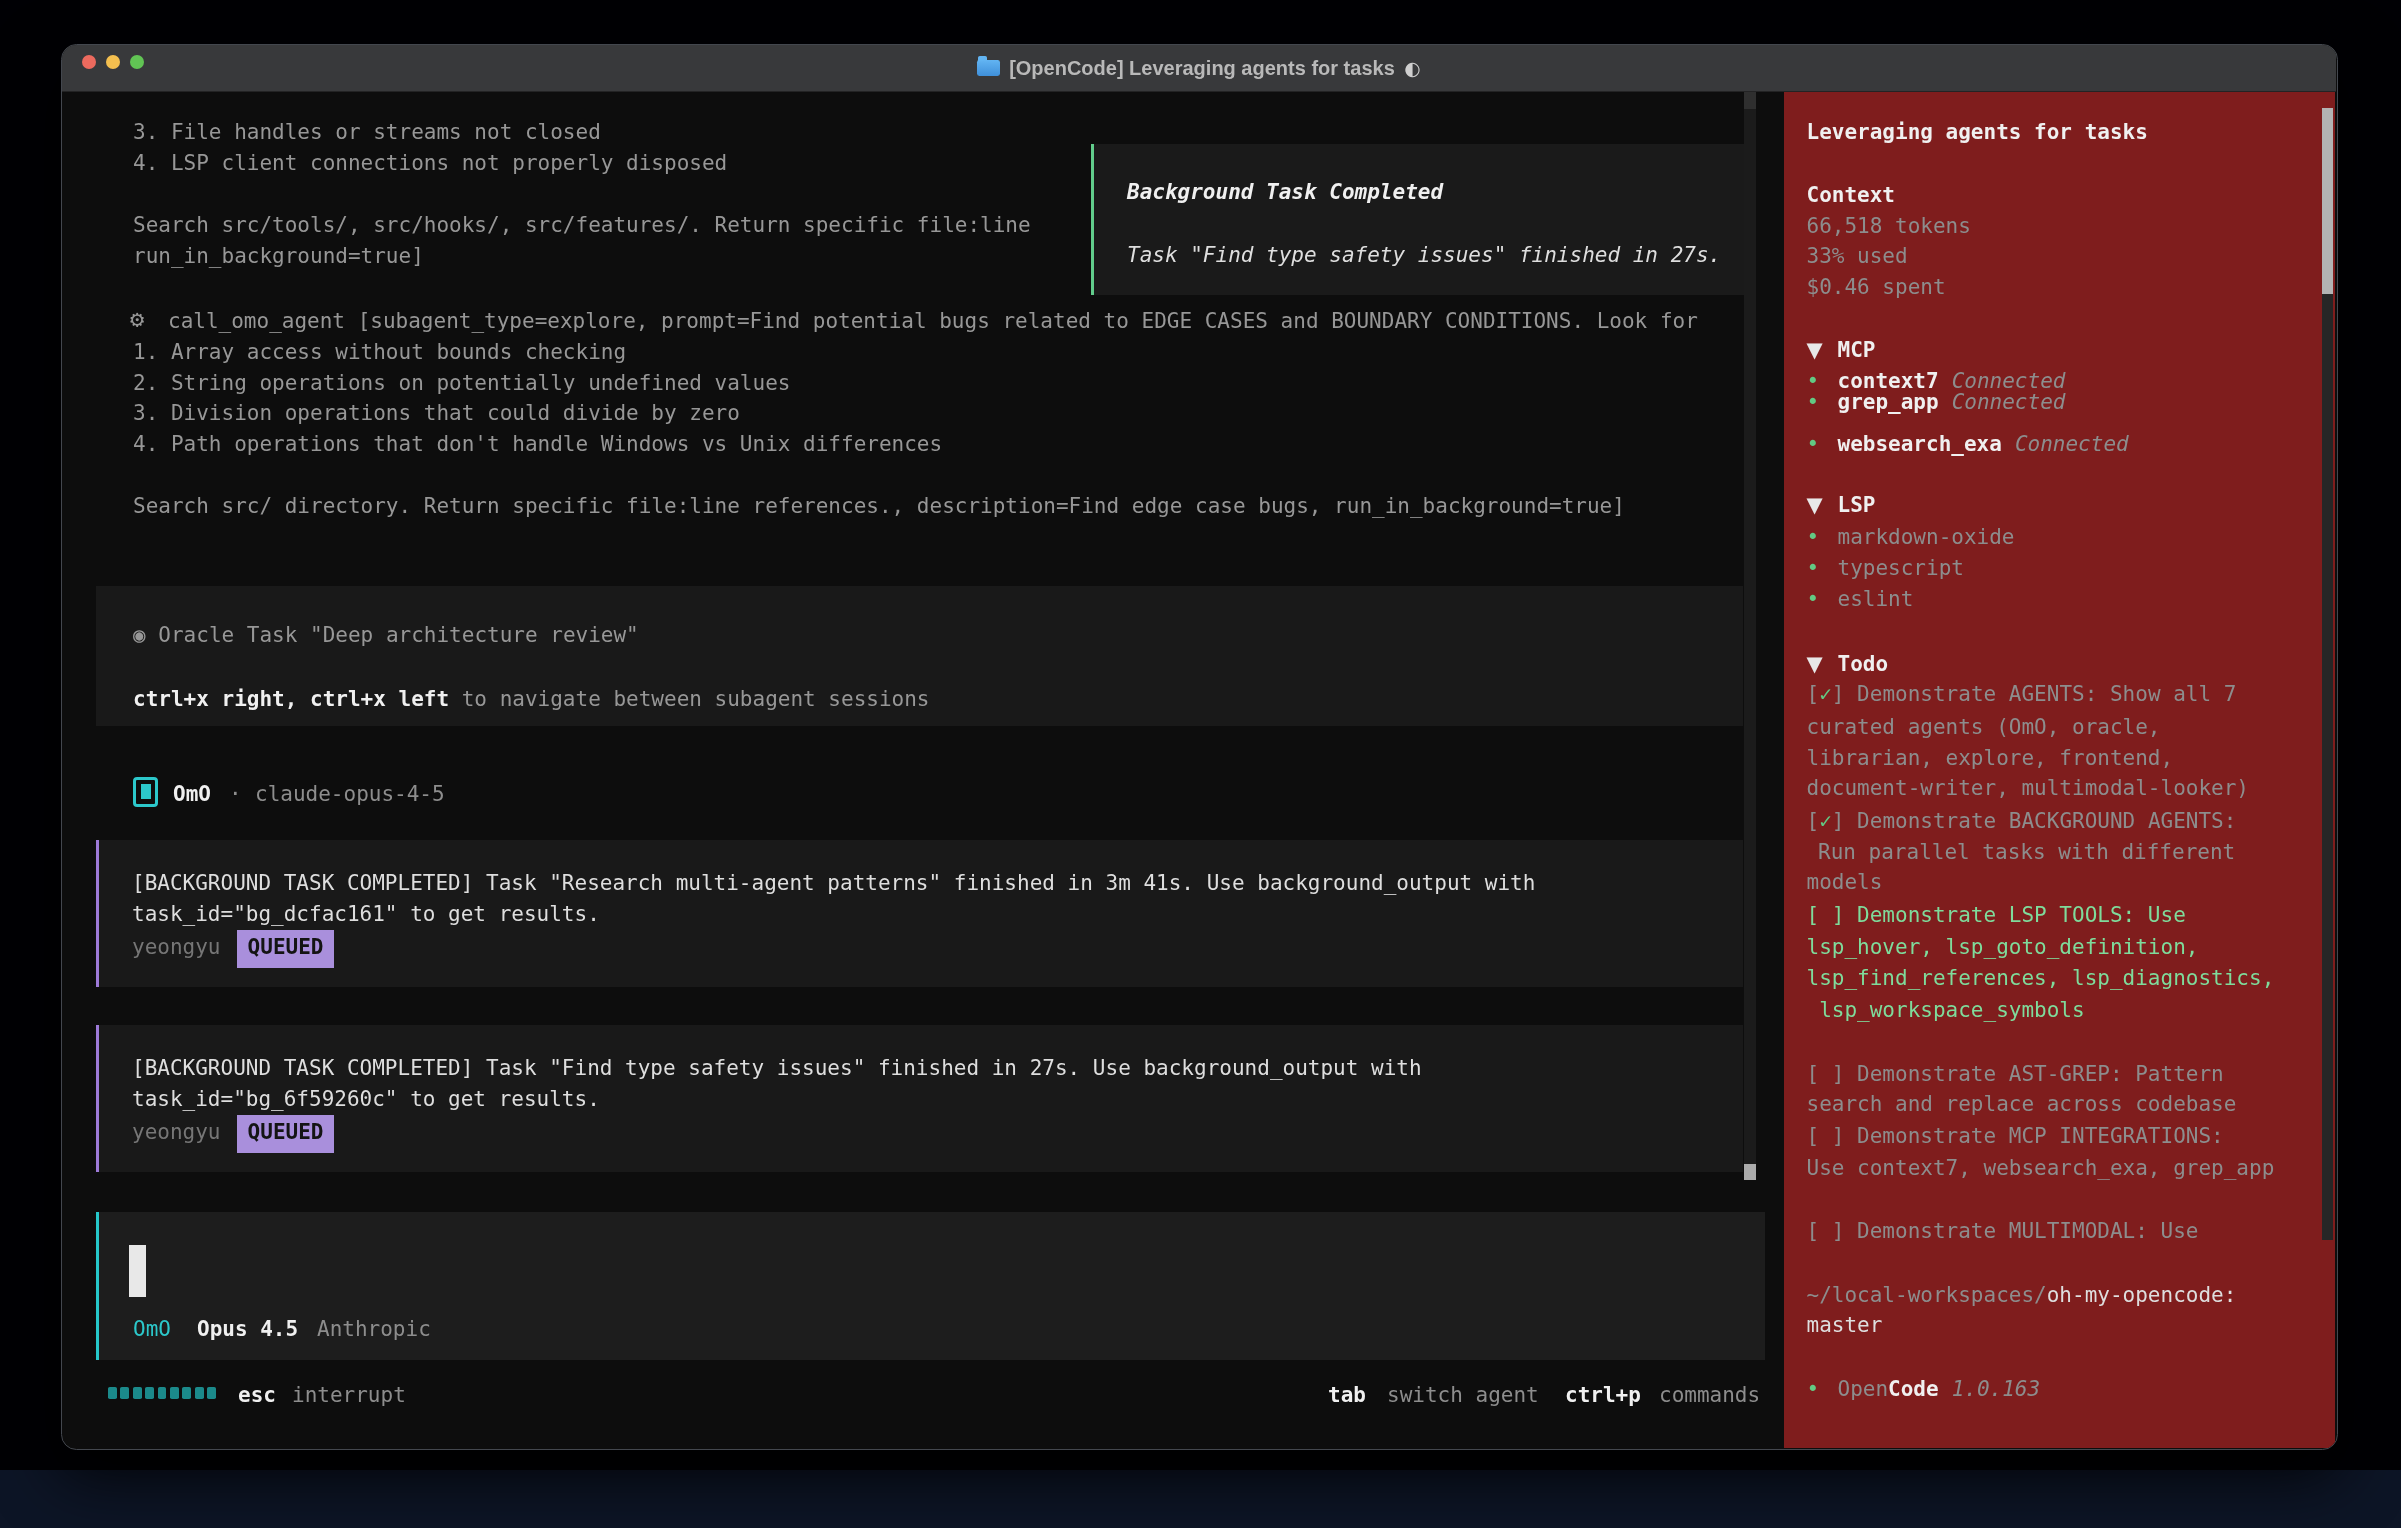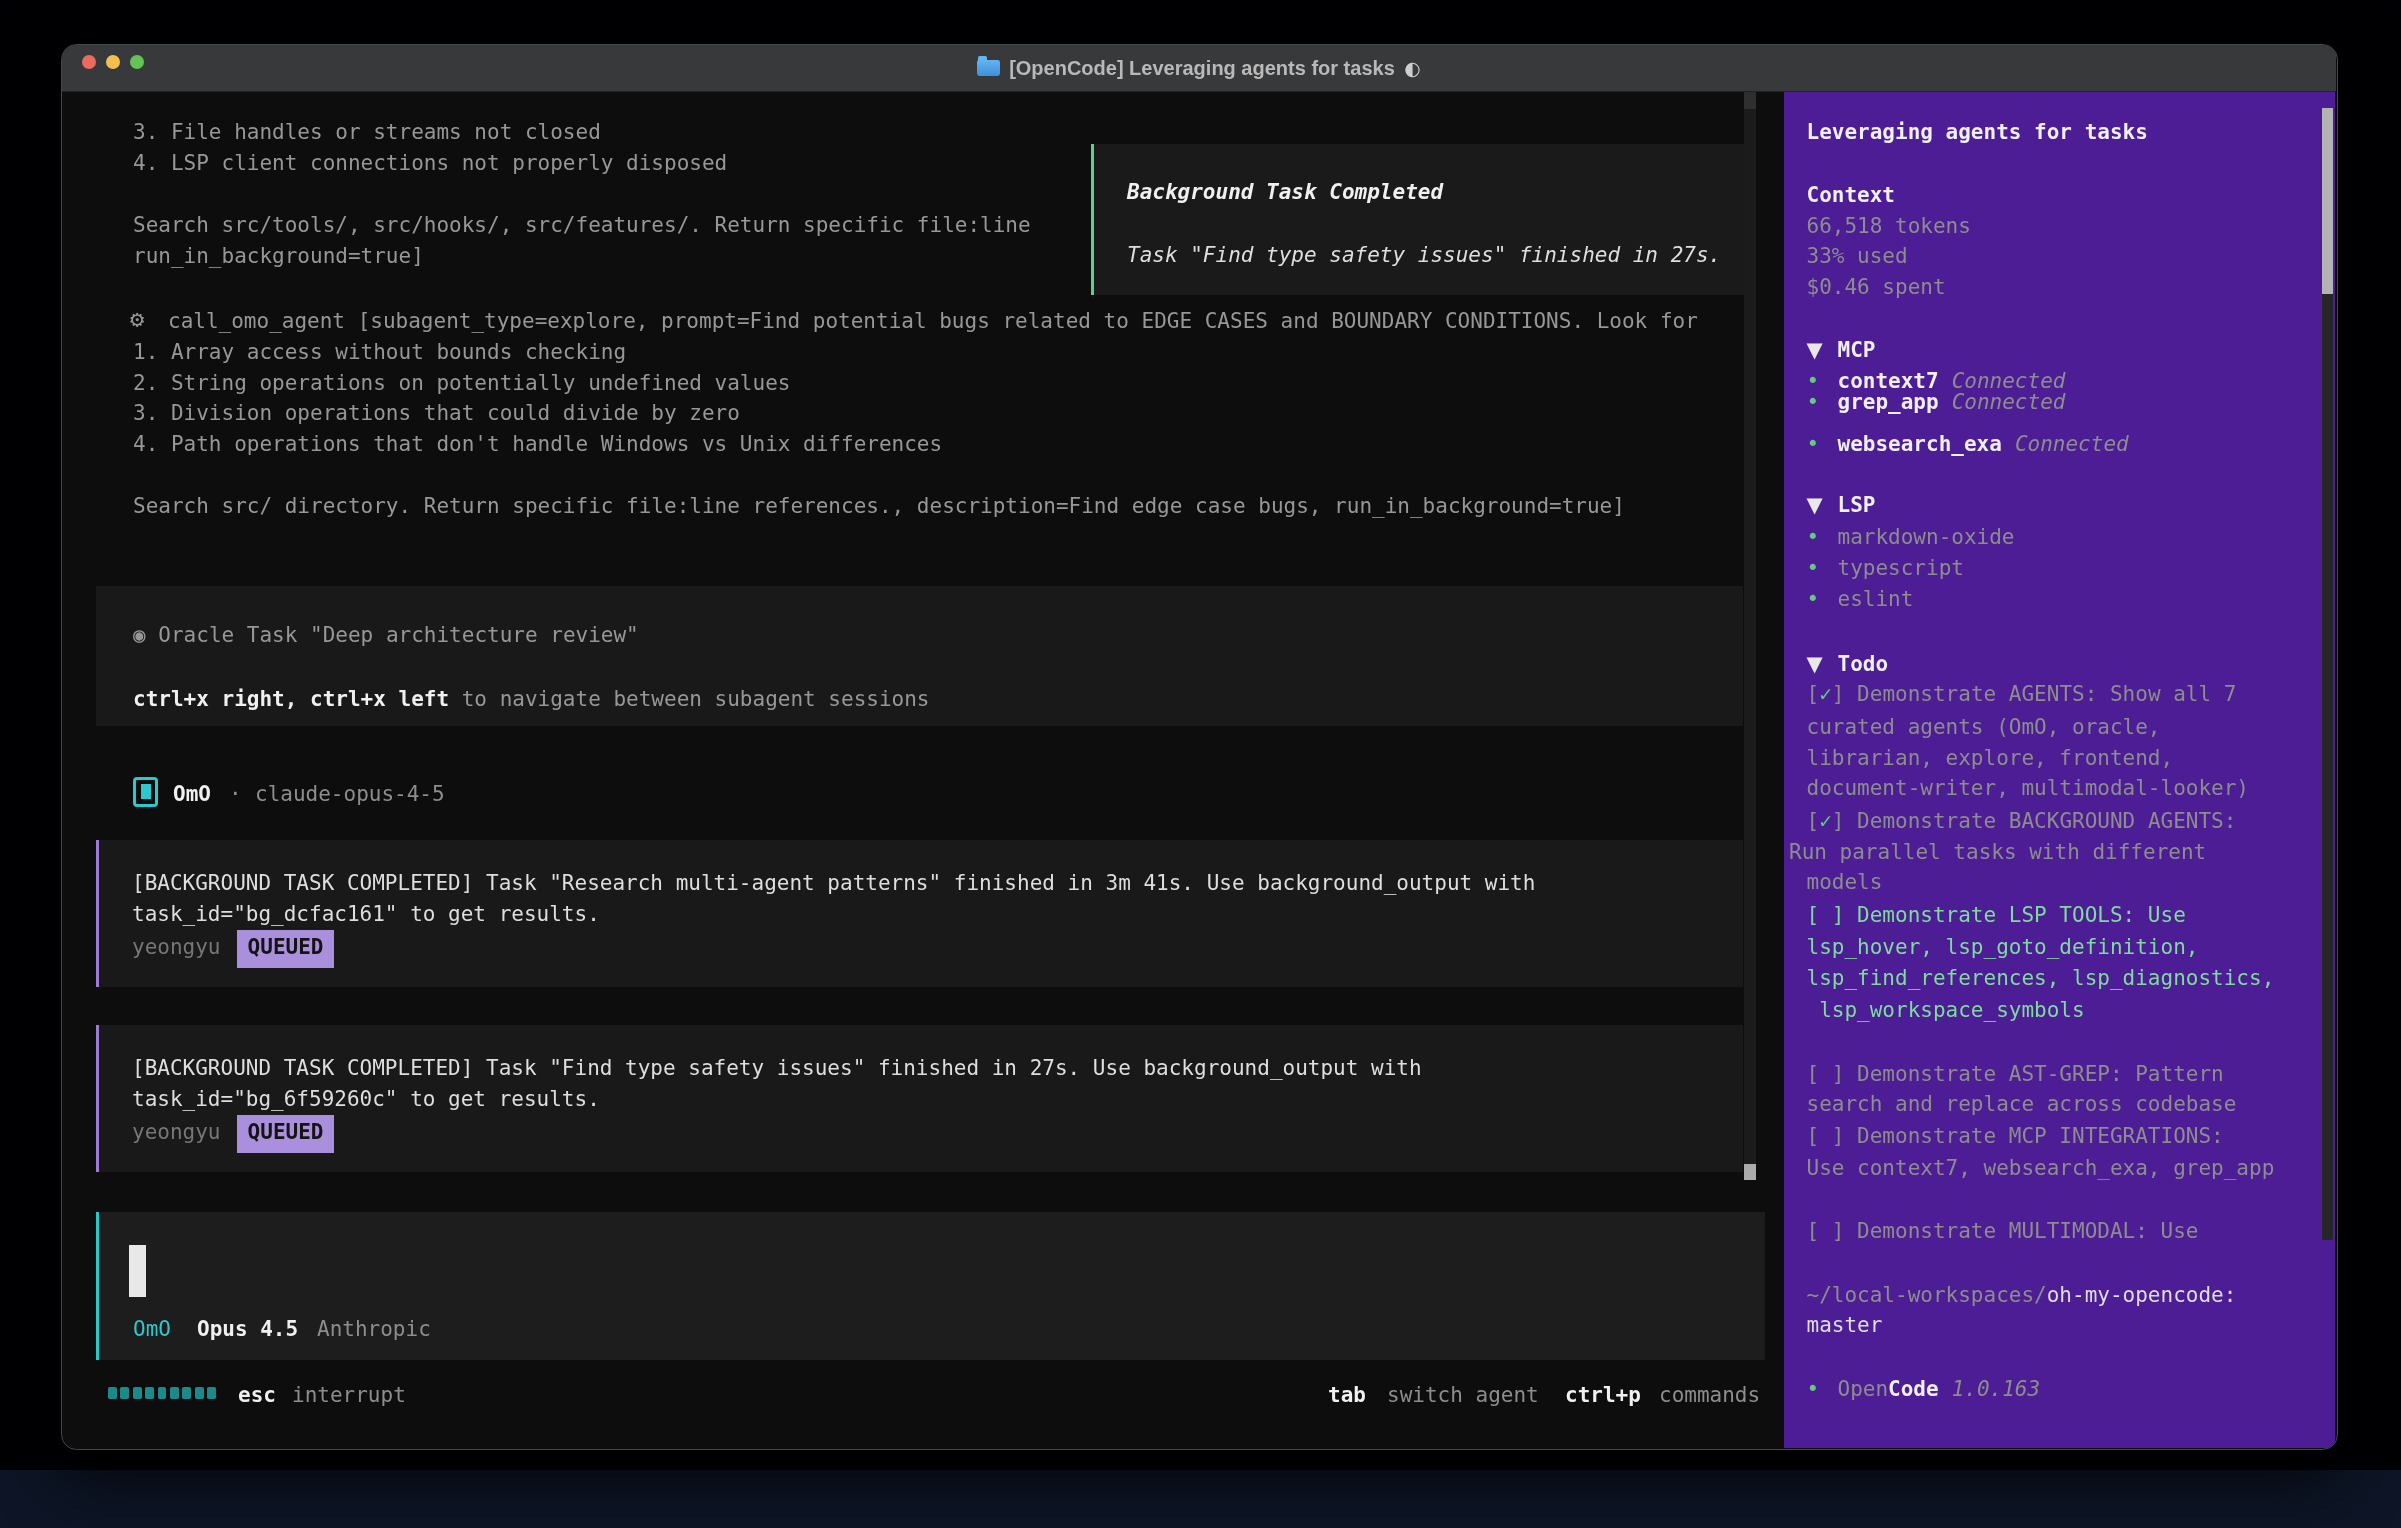--- a/index.html
+++ b/index.html
@@ -28,21 +28,21 @@
   .tl { width:14px; height:14px; border-radius:50%; }
   .tl.red{ background:#ec6a5e; } .tl.yellow{ background:#f4bf4f; } .tl.green{ background:#61c454; }
   .titlewrap { display:flex; align-items:center; gap:9.5px;
     font-family:"Liberation Sans", sans-serif; font-weight:bold; font-size:20px; color:#b9b9b9; }
   .folder-ic { position:relative; width:22.5px; height:16.5px; background:linear-gradient(#62b4f2,#3f90da); border-radius:2.4px; }
   .folder-ic::before { content:""; position:absolute; left:0.6px; top:-3.5px; width:9.5px; height:4.7px;
     background:#62b4f2; border-radius:1.8px 1.8px 0 0; }
   .moon { font-family:"DejaVu Sans", sans-serif; font-size:19px; color:#cfcfcf; }
 
   
-  .sidebar { position:absolute; left:1722px; top:47px; width:551px; height:1356px; background:#4c1d95; }
+  .sidebar { position:absolute; left:1722px; top:47px; width:551px; height:1356px; background:#7f1d1d; }
 
   
   .mono { position:absolute; font-size:21px; line-height:31px; white-space:pre; font-family:"DejaVu Sans Mono", monospace; }
   .gray  { color:#979797; }
   .dgray { color:#8d8d8d; }
   .dim   { color:#767676; }
   .white { color:#dedede; }
   .bwhite{ color:#f0f0f0; font-weight:bold; }
   .green { color:#7fdb9b; }
   .ggreen{ color:#63c983; }
@@ -194,21 +194,21 @@
       <div class="mono" style="left:22.5px; top:492px;"><span class="ggreen bullet">•</span><span class="dgray">eslint</span></div>
 
       <div class="mono" style="left:22.5px; top:557px;"><span class="tri bullet">▼</span><span class="bwhite">Todo</span></div>
 
       <div class="mono dgray" style="left:22.5px; top:587px;"><span>[</span><span class="ggreen">✓</span><span>] </span><span>Demonstrate AGENTS: Show all 7</span></div>
       <div class="mono dgray" style="left:22.5px; top:620px;">curated agents (OmO, oracle,</div>
       <div class="mono dgray" style="left:22.5px; top:651px;">librarian, explore, frontend,</div>
       <div class="mono dgray" style="left:22.5px; top:681px;">document-writer, multimodal-looker)</div>
 
       <div class="mono dgray" style="left:22.5px; top:714px;"><span>[</span><span class="ggreen">✓</span><span>] </span><span>Demonstrate BACKGROUND AGENTS:</span></div>
-      <div class="mono dgray" style="left:5px; top:745px;">Run parallel tasks with different</div>
+      <div class="mono dgray" style="left:34px; top:745px;">Run parallel tasks with different</div>
       <div class="mono dgray" style="left:22.5px; top:775px;">models</div>
 
       <div class="mono green" style="left:22.5px; top:808px;">[ ] Demonstrate LSP TOOLS: Use</div>
       <div class="mono green" style="left:22.5px; top:840px;">lsp_hover, lsp_goto_definition,</div>
       <div class="mono green" style="left:22.5px; top:871px;text-align:right;">lsp_find_references, lsp_diagnostics,</div>
       <div class="mono green" style="left:22.5px; top:903px;"> lsp_workspace_symbols</div>
 
       <div class="mono dgray" style="left:22.5px; top:967px;">[ ] Demonstrate AST-GREP: Pattern</div>
       <div class="mono dgray" style="left:22.5px; top:997px;">search and replace across codebase</div>
       <div class="mono dgray" style="left:22.5px; top:1029px;">[ ] Demonstrate MCP INTEGRATIONS:</div>

